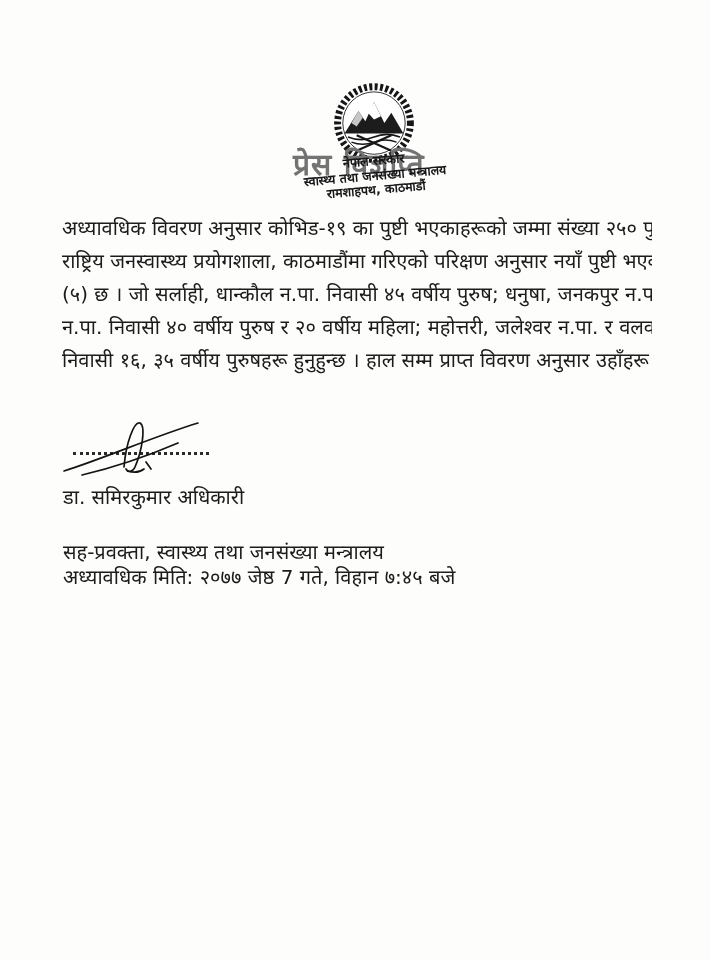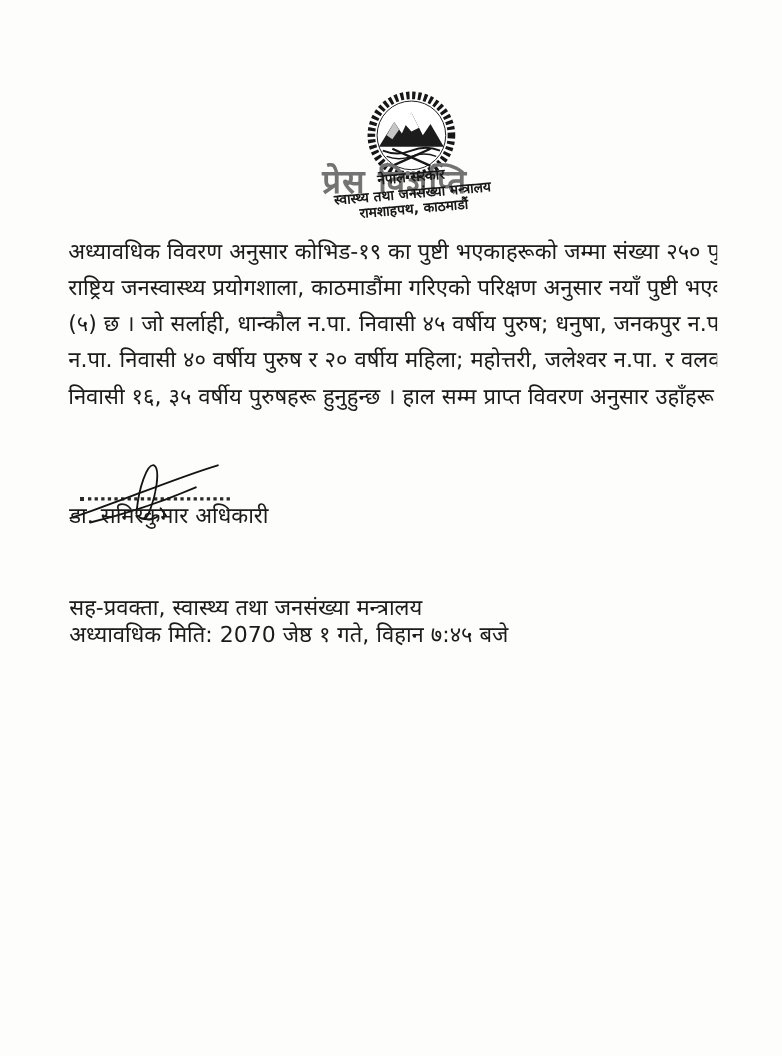--- a/index.html
+++ b/index.html
@@ -78,21 +78,21 @@
   .signature-svg {
     position: absolute;
     left: 58px;
     top: 415px;
     width: 170px;
     height: 62px;
   }
   .signatory-name {
     position: absolute;
     left: 63px;
-    top: 454px;
+    top: 483px;
     font-size: 20px;
     white-space: nowrap;
   }
   .signatory-title {
     position: absolute;
     left: 63px;
     top: 510px;
     font-size: 20px;
     white-space: nowrap;
     margin-top: 28px;
@@ -154,15 +154,15 @@
       <path d="M24,60 C58,52 92,40 120,28"></path>
       <path d="M88,47 l5,7"></path>
       <path d="M70,56 c6,2 12,1 16,-2"></path>
     </g>
   </svg>
 
   <div class="signatory-name">डा. समिरकुमार अधिकारी</div>
 
   <div class="signatory-title">सह-प्रवक्ता, स्वास्थ्य तथा जनसंख्या मन्त्रालय</div>
 
-  <div class="date-line">अध्यावधिक मिति: 2070 जेष्ठ १ गते, विहान ७:४५ बजे</div>
+  <div class="date-line">अध्यावधिक मिति: २०७७ जेष्ठ 7 गते, विहान ७:४५ बजे</div>
 
 </div>
 
 </body></html>

